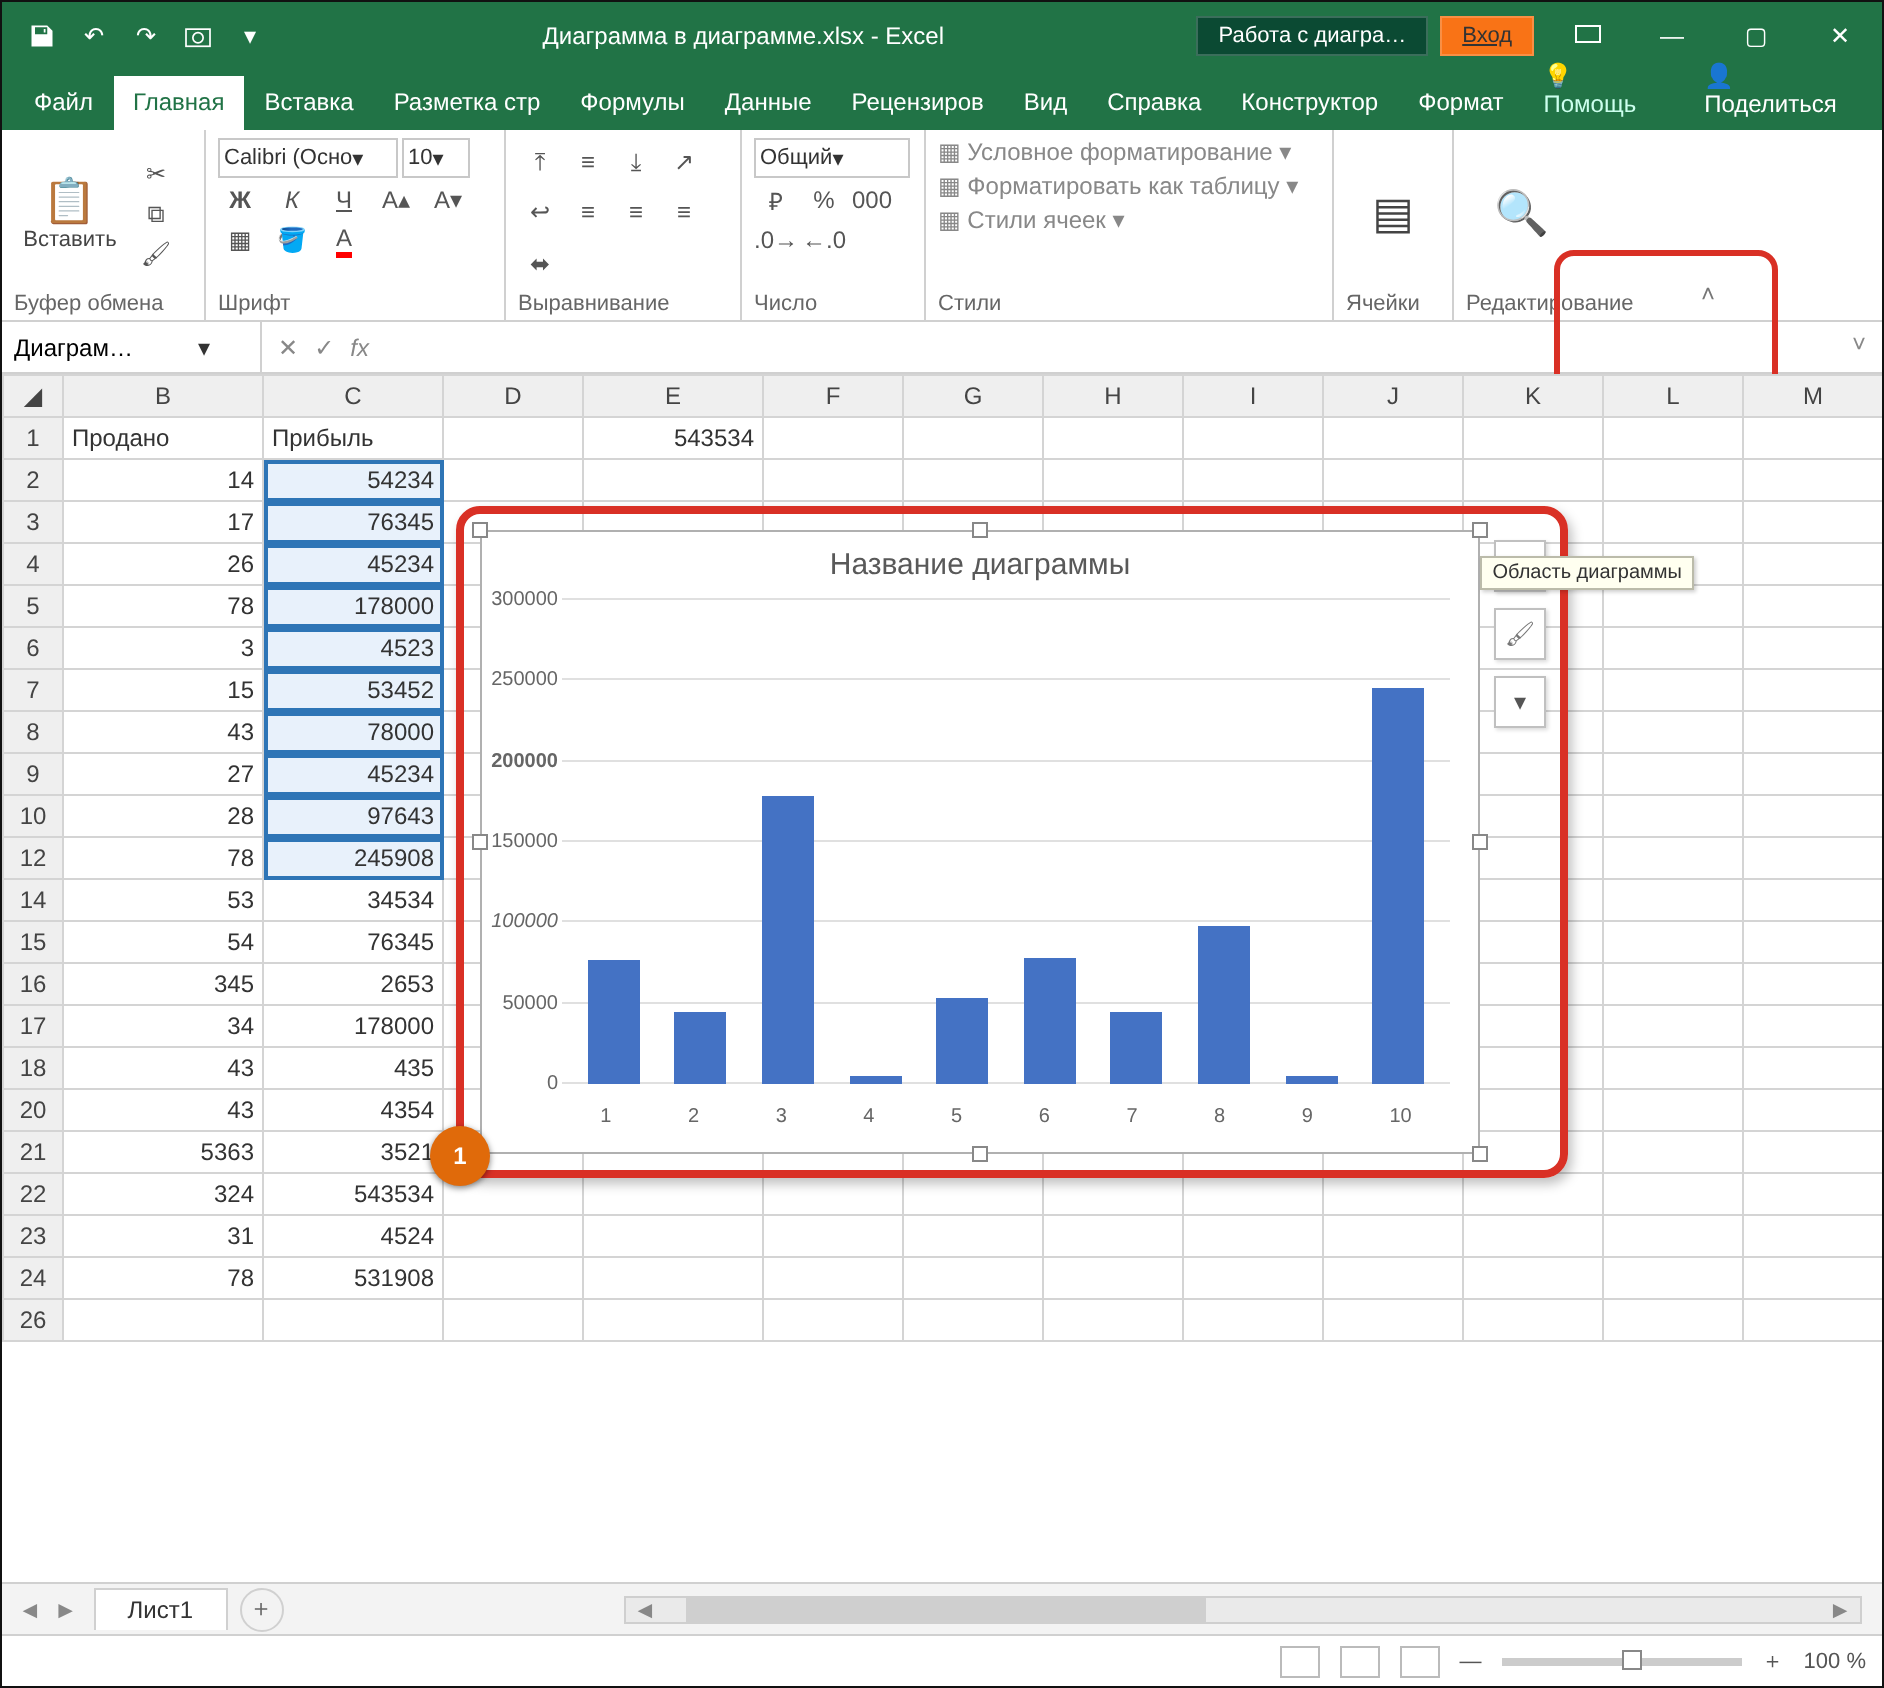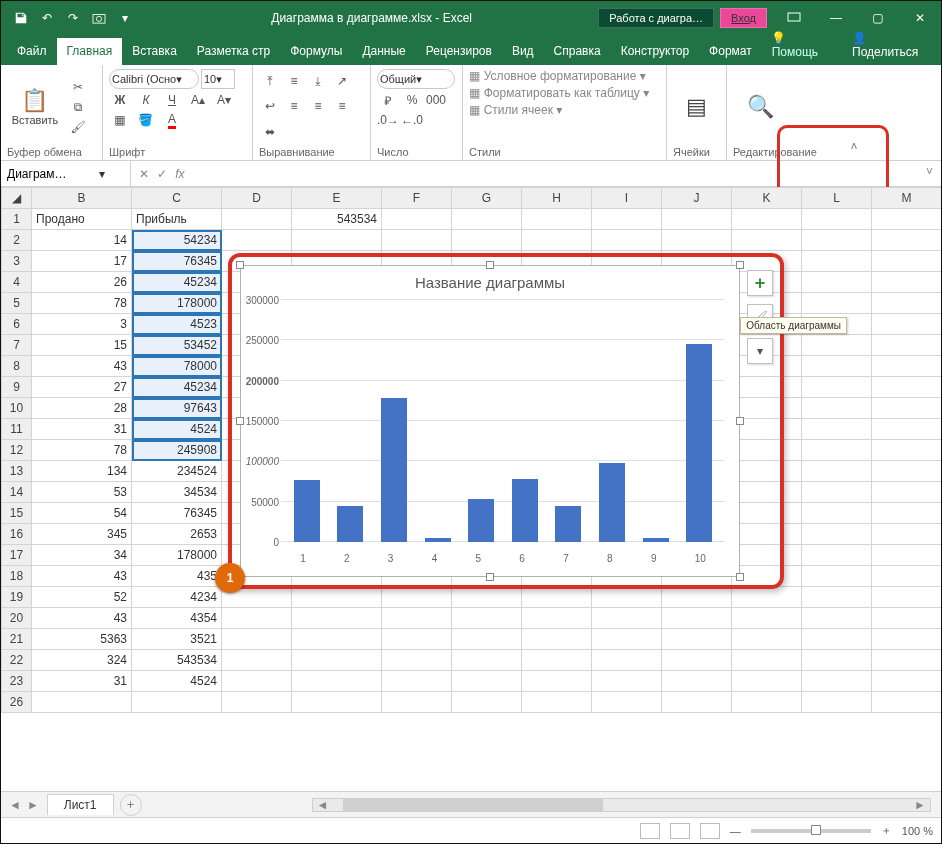--- a/index.html
+++ b/index.html
@@ -35,21 +35,21 @@
 
   
   .ribbon{background:#fff;border-bottom:1px solid var(--tab-border);height:96px;display:flex;align-items:stretch;}
   .ribbon-group{border-right:1px solid var(--tab-border);display:flex;flex-direction:column;justify-content:space-between;padding:4px 6px 2px;}
   .ribbon-label{color:#666;font-size:11px;padding-top:2px;}
   .grp-body{flex:1;display:flex;align-items:center;gap:4px;flex-wrap:wrap;}
   .big-btn{display:flex;flex-direction:column;align-items:center;justify-content:center;width:56px;height:60px;color:#444;}
   .big-btn .glyph{font-size:22px;}
   .small-ic{width:22px;height:18px;display:flex;align-items:center;justify-content:center;color:#555;}
   .font-sel,.size-sel{border:1px solid #c8c8c8;height:20px;font-size:11px;padding:0 2px;background:#fff;display:flex;align-items:center;}
-  .font-sel{width:90px;border-radius:10px;}
+  .font-sel{width:90px;}
   .size-sel{width:34px;}
   .ribbon .editing-outline{position:absolute;right:52px;top:60px;width:112px;height:100px;border:3px solid var(--red);border-radius:10px;pointer-events:none;}
   .ribbon .badge2{position:absolute;right:146px;top:152px;width:28px;height:28px;border-radius:50%;background:#e06a0a;color:#fff;display:flex;align-items:center;justify-content:center;font-weight:bold;box-shadow:0 1px 3px rgba(0,0,0,.5);}
 
   .collapse-caret{width:34px;display:flex;align-items:flex-end;justify-content:center;color:#777;padding-bottom:6px;}
 
   
   .fx-row{height:26px;border-bottom:1px solid var(--tab-border);display:flex;align-items:stretch;}
   .namebox{width:130px;border-right:1px solid var(--tab-border);display:flex;align-items:center;padding:0 4px;gap:4px;}
   .namebox input{border:0;width:90px;font-size:12px;outline:none;}
@@ -87,21 +87,21 @@
   .y-axis{position:absolute;left:-36px;top:0;bottom:0;width:36px;}
   .y-tick{position:absolute;right:2px;font-size:10px;color:#666;transform:translateY(50%);}
   .gridline{position:absolute;left:0;right:0;height:1px;background:#e0e0e0;}
   .bars{position:absolute;inset:0;display:flex;align-items:flex-end;justify-content:space-around;padding:0 4px;}
   .bar{width:26px;background:var(--bar-blue);}
   .x-axis{position:absolute;left:40px;right:14px;bottom:12px;display:flex;justify-content:space-around;font-size:10px;color:#666;}
   .chart-float{position:absolute;right:-34px;width:26px;height:26px;border:1px solid #c0c0c0;background:#fff;display:flex;align-items:center;justify-content:center;box-shadow:1px 1px 2px rgba(0,0,0,.15);color:#3a8a3a;}
   .float-plus{top:4px;color:#3a8a3a;font-size:18px;font-weight:bold;}
   .float-brush{top:38px;color:#777;}
   .float-filter{top:72px;color:#555;}
-  .chart-tip{position:absolute;right:-108px;top:12px;background:#fffff0;border:1px solid #bba;padding:2px 5px;font-size:10px;white-space:nowrap;box-shadow:1px 1px 2px rgba(0,0,0,.2);margin-top:39px;}
+  .chart-tip{position:absolute;right:-108px;top:12px;background:#fffff0;border:1px solid #bba;padding:2px 5px;font-size:10px;white-space:nowrap;box-shadow:1px 1px 2px rgba(0,0,0,.2);}
 
   
   .sheet-row{height:26px;border-top:1px solid var(--tab-border);display:flex;align-items:center;background:#f3f3f3;}
   .sheet-nav{display:flex;gap:6px;padding:0 8px;color:#888;}
   .sheet-tab{border:1px solid var(--tab-border);border-bottom:none;padding:3px 16px;background:#fff;font-size:12px;}
   .sheet-add{width:22px;height:22px;border:1px solid var(--tab-border);border-radius:50%;display:flex;align-items:center;justify-content:center;margin-left:6px;color:#666;}
   .hscroll{flex:1;margin:0 10px;height:14px;background:#eaeaea;border:1px solid #cfcfcf;position:relative;}
   .hscroll .thumb{position:absolute;left:30px;width:260px;top:0;bottom:0;background:#cfcfcf;}
 
   
@@ -128,21 +128,21 @@
           <svg width="14" height="12" viewBox="0 0 16 14">
             <rect x="1" y="3" width="14" height="10" fill="none" stroke="#fff"></rect>
             <circle cx="8" cy="8" r="3" fill="none" stroke="#fff"></circle>
           </svg>
         </span>
       <span class="ic">▾</span>
     </div>
     <div class="title-center">Диаграмма в диаграмме.xlsx - Excel</div>
     <div class="title-right">
       <div class="title-tab">Работа с диагра…</div>
-      <div class="title-tab" style="background:#ec4899;color:#333;text-decoration:underline;">Вход</div>
+      <div class="title-tab" style="background:#f97316;color:#333;text-decoration:underline;">Вход</div>
       <div class="title-btn">
           <svg width="14" height="12">
             <rect x="1" y="1" width="12" height="8" fill="none" stroke="#fff"></rect>
           </svg>
         </div>
       <div class="title-btn">—</div>
       <div class="title-btn">▢</div>
       <div class="title-btn">✕</div>
     </div>
   </div>
@@ -460,65 +460,35 @@
             <td></td>
             <td></td>
             <td></td>
             <td></td>
             <td></td>
             <td></td>
             <td></td>
             <td></td>
           </tr>
           <tr>
-            <th class="row-sel">11</th>
-            <td class="num">31</td>
-            <td class="num sel-c">4524</td>
-            <td></td>
-            <td></td>
-            <td></td>
-            <td></td>
-            <td></td>
-            <td></td>
-            <td></td>
-            <td></td>
-            <td></td>
-            <td></td>
-          </tr>
-          <tr>
             <th class="row-sel">12</th>
             <td class="num">78</td>
             <td class="num sel-c">245908</td>
             <td></td>
             <td></td>
             <td></td>
             <td></td>
             <td></td>
             <td></td>
             <td></td>
             <td></td>
             <td></td>
             <td></td>
           </tr>
           <tr>
-            <th>13</th>
-            <td class="num">134</td>
-            <td class="num">234524</td>
-            <td></td>
-            <td></td>
-            <td></td>
-            <td></td>
-            <td></td>
-            <td></td>
-            <td></td>
-            <td></td>
-            <td></td>
-            <td></td>
-          </tr>
-          <tr>
             <th>14</th>
             <td class="num">53</td>
             <td class="num">34534</td>
             <td></td>
             <td></td>
             <td></td>
             <td></td>
             <td></td>
             <td></td>
             <td></td>
@@ -580,35 +550,20 @@
             <td></td>
             <td></td>
             <td></td>
             <td></td>
             <td></td>
             <td></td>
             <td></td>
             <td></td>
           </tr>
           <tr>
-            <th>19</th>
-            <td class="num">52</td>
-            <td class="num">4234</td>
-            <td></td>
-            <td></td>
-            <td></td>
-            <td></td>
-            <td></td>
-            <td></td>
-            <td></td>
-            <td></td>
-            <td></td>
-            <td></td>
-          </tr>
-          <tr>
             <th>20</th>
             <td class="num">43</td>
             <td class="num">4354</td>
             <td></td>
             <td></td>
             <td></td>
             <td></td>
             <td></td>
             <td></td>
             <td></td>
@@ -643,20 +598,35 @@
             <td></td>
             <td></td>
             <td></td>
             <td></td>
             <td></td>
           </tr>
           <tr>
             <th>23</th>
             <td class="num">31</td>
             <td class="num">4524</td>
+            <td></td>
+            <td></td>
+            <td></td>
+            <td></td>
+            <td></td>
+            <td></td>
+            <td></td>
+            <td></td>
+            <td></td>
+            <td></td>
+          </tr>
+          <tr>
+            <th>24</th>
+            <td class="num">78</td>
+            <td class="num">531908</td>
             <td></td>
             <td></td>
             <td></td>
             <td></td>
             <td></td>
             <td></td>
             <td></td>
             <td></td>
             <td></td>
             <td></td>

